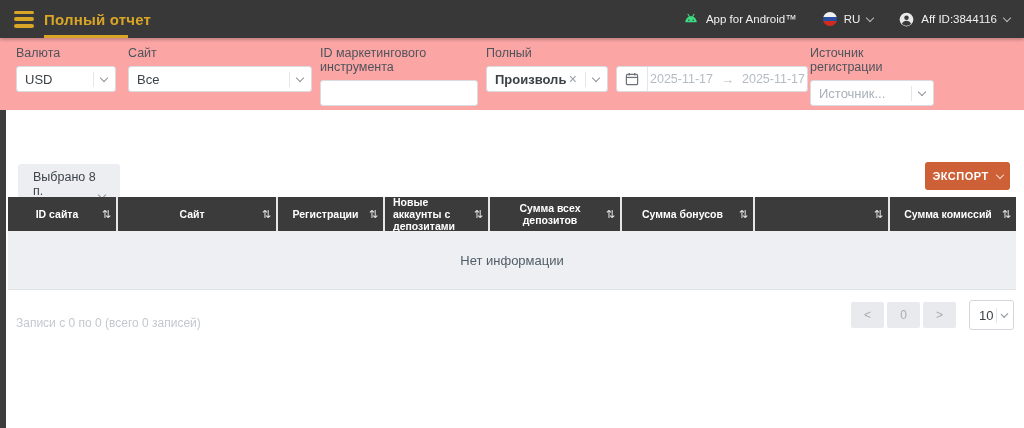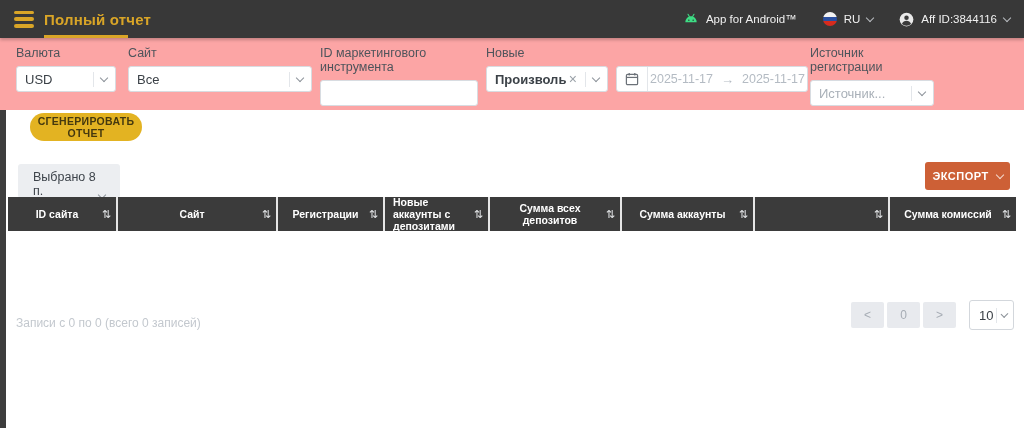--- a/index.html
+++ b/index.html
@@ -160,21 +160,21 @@
         <span class="chev dark"></span>
       </div>
     </div>
 
     <div class="fgroup g-tool">
       <span class="flabel">ID маркетингового инструмента</span>
       <input class="text-input" type="text" value="" style="">
     </div>
 
     <div class="fgroup g-period">
-      <span class="flabel">Новые</span>
+      <span class="flabel">Полный</span>
       <div class="control">
         <span class="val strong">Произвольн...</span>
         <span class="clear-x">×</span>
         <span class="sel-div"></span>
         <span class="chev dark"></span>
       </div>
     </div>
 
     <div class="fgroup g-dates">
       <span class="flabel">&nbsp;</span>
@@ -198,21 +198,20 @@
     <div class="fgroup g-source">
       <span class="flabel">Источник регистрации</span>
       <div class="control">
         <span class="val placeholder">Источник...</span>
         <span class="sel-div"></span>
         <span class="chev dark"></span>
       </div>
     </div>
   </div>
 
-  <button class="btn-generate">СГЕНЕРИРОВАТЬ ОТЧЕТ</button>
 
   <div class="cols-select">
     <span class="val">Выбрано 8 п.</span>
     <span class="chev dark"></span>
   </div>
 
   <button class="btn-export">
     <span>ЭКСПОРТ</span>
     <span class="chev"></span>
   </button>
@@ -233,30 +232,33 @@
       </div>
       <div class="th c4 left">
         <span>Новые аккаунты с депозитами</span>
         <span class="sort">⇅</span>
       </div>
       <div class="th c5">
         <span>Сумма всех депозитов</span>
         <span class="sort">⇅</span>
       </div>
       <div class="th c6">
-        <span>Сумма аккаунты</span>
+        <span>Сумма бонусов</span>
         <span class="sort">⇅</span>
       </div>
       <div class="th c7">
         <span class="sort">⇅</span>
       </div>
       <div class="th c8">
         <span>Сумма комиссий</span>
         <span class="sort">⇅</span>
       </div>
+    </div>
+    <div class="empty-row">
+      <span>Нет информации</span>
     </div>
   </div>
 
   <div class="tfooter">
     <span class="records">Записи с 0 по 0 (всего 0 записей)</span>
     <div class="pager">
       <button class="pbtn">&lt;</button>
       <button class="pbtn">0</button>
       <button class="pbtn">&gt;</button>
       <div class="size-select">

